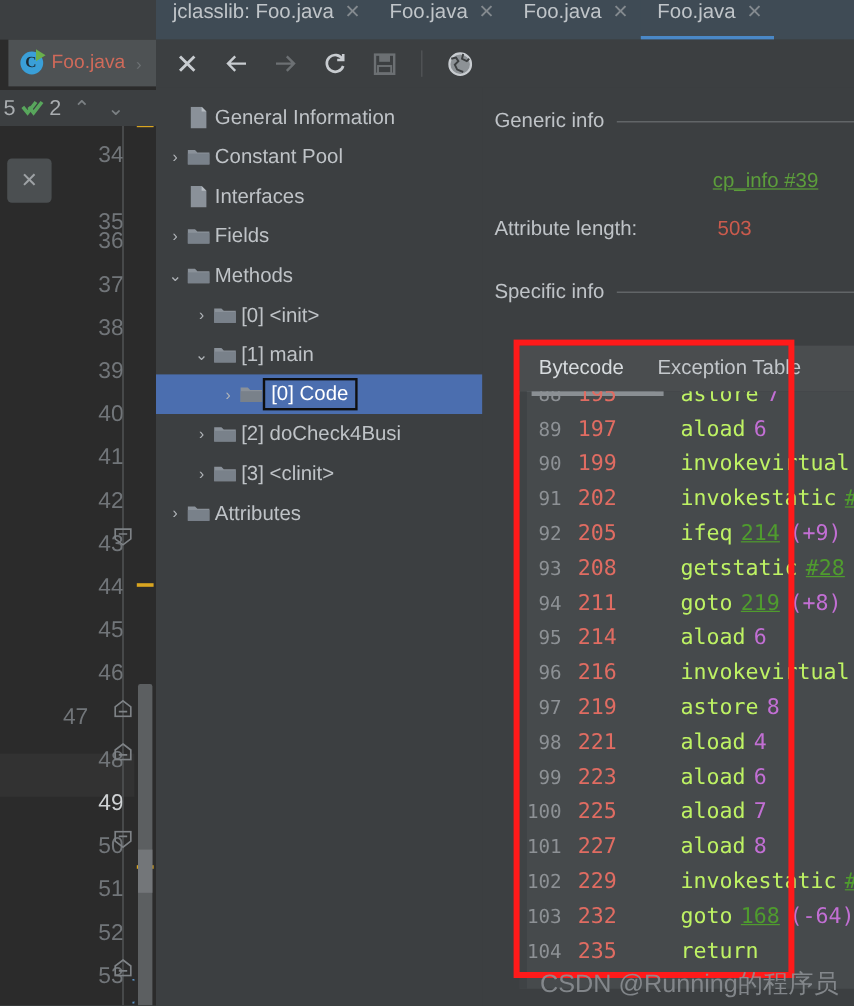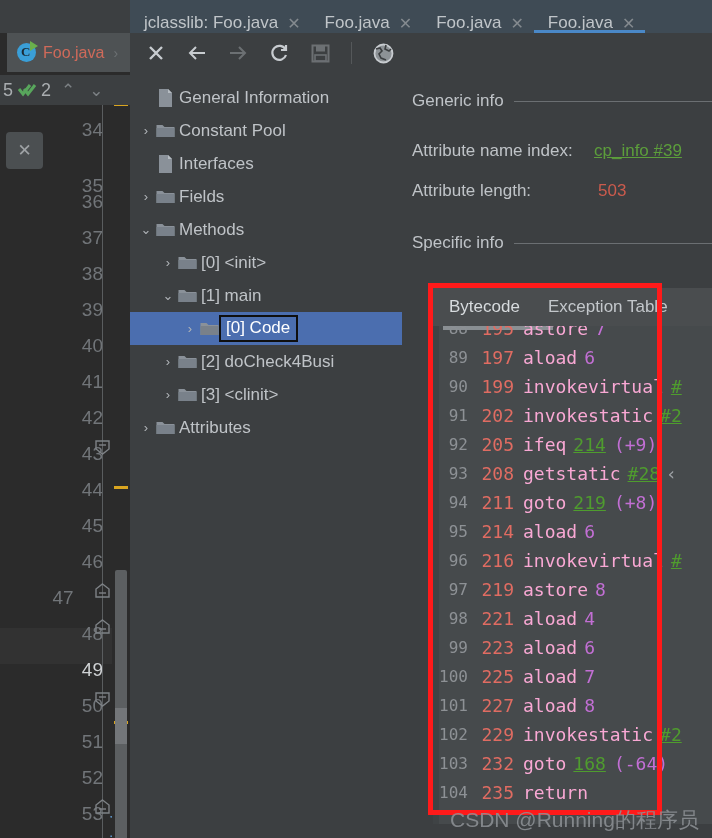--- a/index.html
+++ b/index.html
@@ -147,21 +147,21 @@
   }
 
   
   #tabbar {
     position: absolute; left: 130px; top: 0;
     width: 582px; height: 33px;
     background: #3f4b55;
     display: flex; align-items: stretch;
   }
   .tab {
-    display: flex; align-items: flex-end;
+    display: flex; align-items: flex-start;
     padding: 0 10px 0 14px;
     gap: 9px;
     color: #c0c5c9; font-size: 17px;
     white-space: nowrap;
     position: relative;
   }
   .tab.active { background: #3f4b55; }
   .tab.active::after {
     content: "";
     position: absolute; left: 0; right: 0; bottom: 0;
@@ -289,21 +289,21 @@
   .bc-idx {
     width: 42px; flex: none;
     text-align: right; padding-right: 7px;
     color: #8d9195; font-size: 16px;
   }
   .bc-off {
     width: 48px; flex: none;
     text-align: right; padding-right: 9px;
     color: #e06c62;
   }
-  .bc-op { color: #f9a8d4; }
+  .bc-op { color: #bef264; margin-left: 44px; }
   .bc-arg-num { color: #c26fd4; margin-left: 7px; }
   .bc-arg-ref { color: #4f9c2e; text-decoration: underline; margin-left: 7px; }
   .bc-arg-tgt { color: #4f9c2e; text-decoration: underline; margin-left: 7px; }
   .bc-arg-delta { color: #c26fd4; margin-left: 8px; }
   .bc-arrow { color: #9ea2a6; margin-left: 6px; }
   #bc-scroll-top {
     position: absolute; left: 10px; top: 0;
     width: 110px; height: 4px; background: #8a8f93;
   }
   #bc-left-edge {
@@ -591,21 +591,20 @@
       </div>
     </div>
 
   <div id="detail">
 
     <div class="sec-head" style="left:10px; top:18px;">
       <span>Generic info</span>
       <span class="sec-rule"></span>
     </div>
 
-    <div class="field-label" style="left:10px; top:68px;">Attribute name index:</div>
     <div class="field-val-link" style="left:192px; top:68px;">cp_info #39</div>
 
     <div class="field-label" style="left:10px; top:108px;">Attribute length:</div>
     <div class="field-val-num" style="left:196px; top:108px;">503</div>
 
     <div class="sec-head" style="left:10px; top:160px;">
       <span>Specific info</span>
       <span class="sec-rule"></span>
     </div>
   </div>

